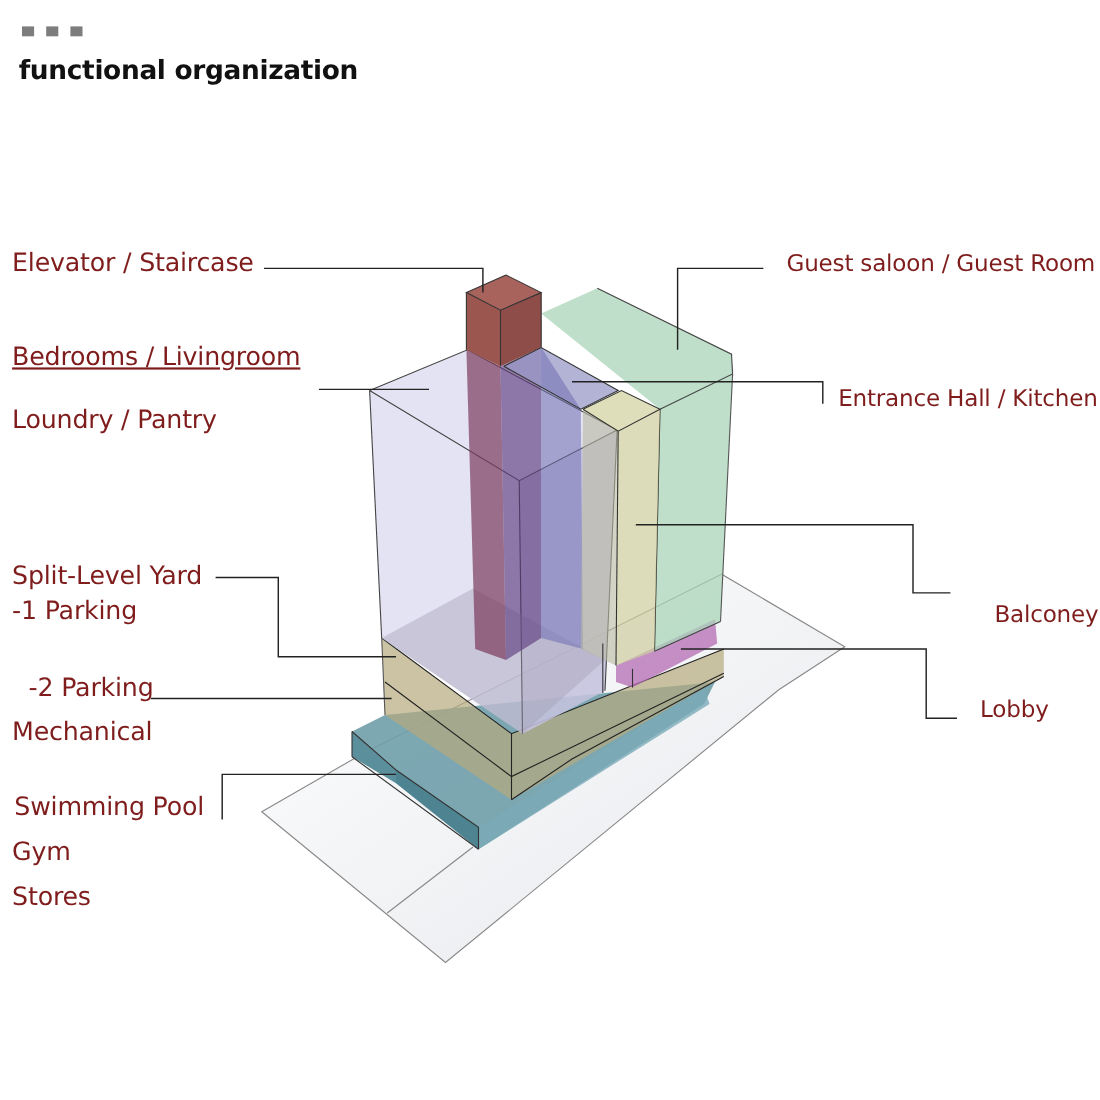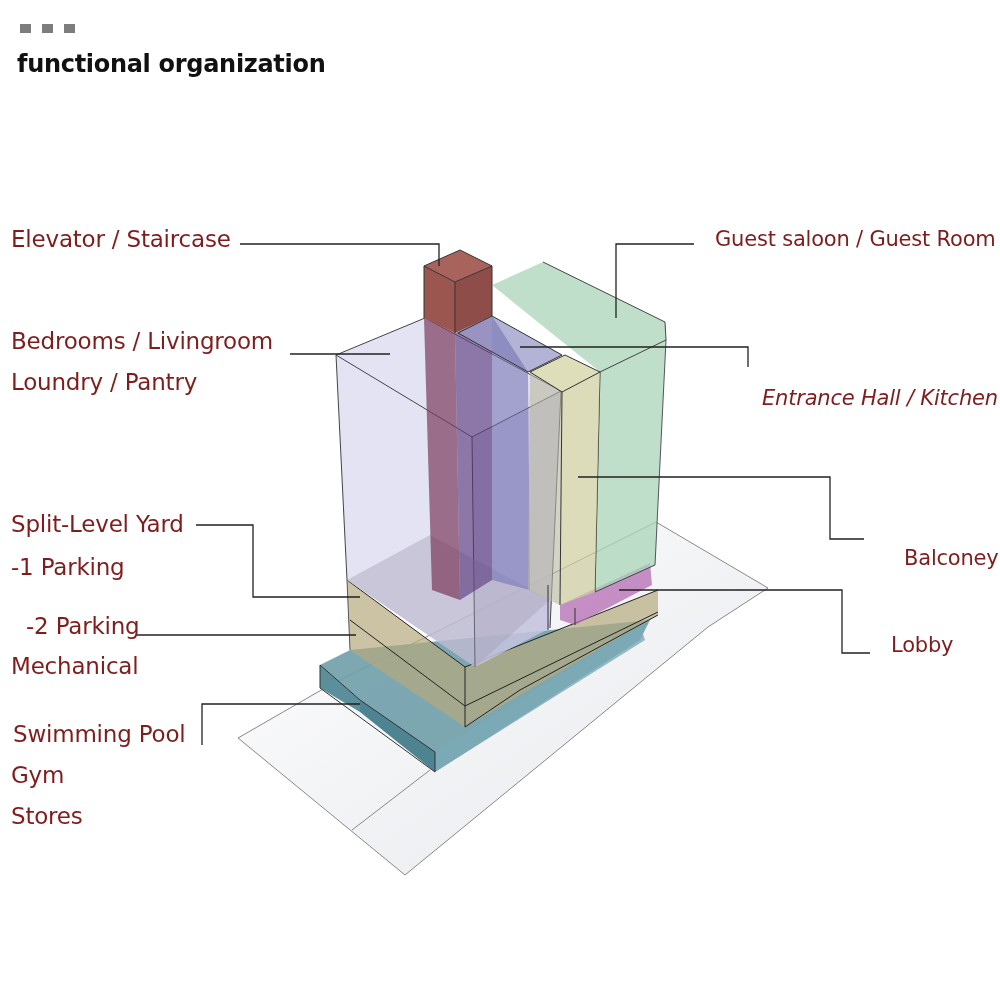--- a/index.html
+++ b/index.html
@@ -110,26 +110,26 @@
     <polyline points="520,347 748,347 748,367"></polyline>
     <polyline points="196,525 253,525 253,597 360,597"></polyline>
     <polyline points="137,635 356,635"></polyline>
     <polyline points="202,745 202,704 360,704"></polyline>
     <polyline points="578,477 830,477 830,539 864,539"></polyline>
     <polyline points="619,590 842,590 842,653 870,653"></polyline>
   </g>
 </svg>
 
 <div class="lbl" style="left:11px; top:226px;">Elevator / Staircase</div>
-<div class="lbl" style="left:11px; top:328px;">Bedrooms / Livingroom</div>
+<div class="lbl" style="left:11px; top:312px;text-decoration:underline;">Bedrooms / Livingroom</div>
 <div class="lbl" style="left:11px; top:369px;">Loundry / Pantry</div>
 <div class="lbl" style="left:11px; top:511px;">Split-Level Yard</div>
-<div class="lbl" style="left:11px; top:543px;margin-top:11px;">-1 Parking</div>
+<div class="lbl" style="left:11px; top:543px;">-1 Parking</div>
 <div class="lbl" style="left:26px; top:613px;">-2 Parking</div>
 <div class="lbl" style="left:11px; top:653px;">Mechanical</div>
 <div class="lbl" style="left:13px; top:721px;">Swimming Pool</div>
 <div class="lbl" style="left:11px; top:762px;">Gym</div>
 <div class="lbl" style="left:11px; top:803px;">Stores</div>
 
 <div class="lbl r" style="left:699px; top:227px;">Guest saloon / Guest Room</div>
-<div class="lbl r" style="left:746px; top:386px;font-style:italic;">Entrance Hall / Kitchen</div>
+<div class="lbl r" style="left:746px; top:350px;">Entrance Hall / Kitchen</div>
 <div class="lbl r" style="left:888px; top:546px;">Balconey</div>
 <div class="lbl r" style="left:875px; top:633px;">Lobby</div>
 
 </body></html>

